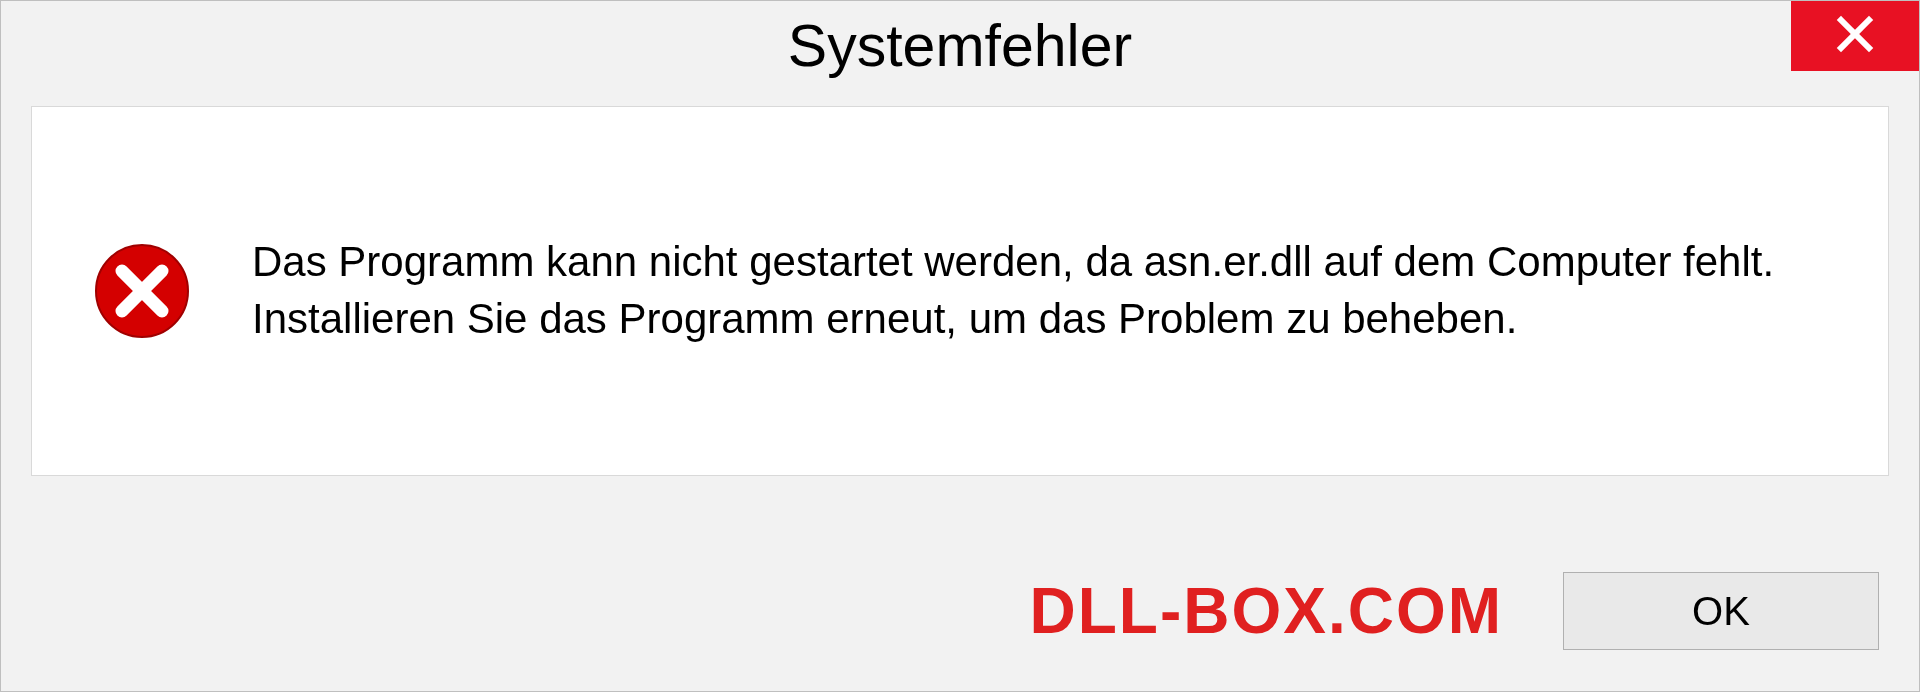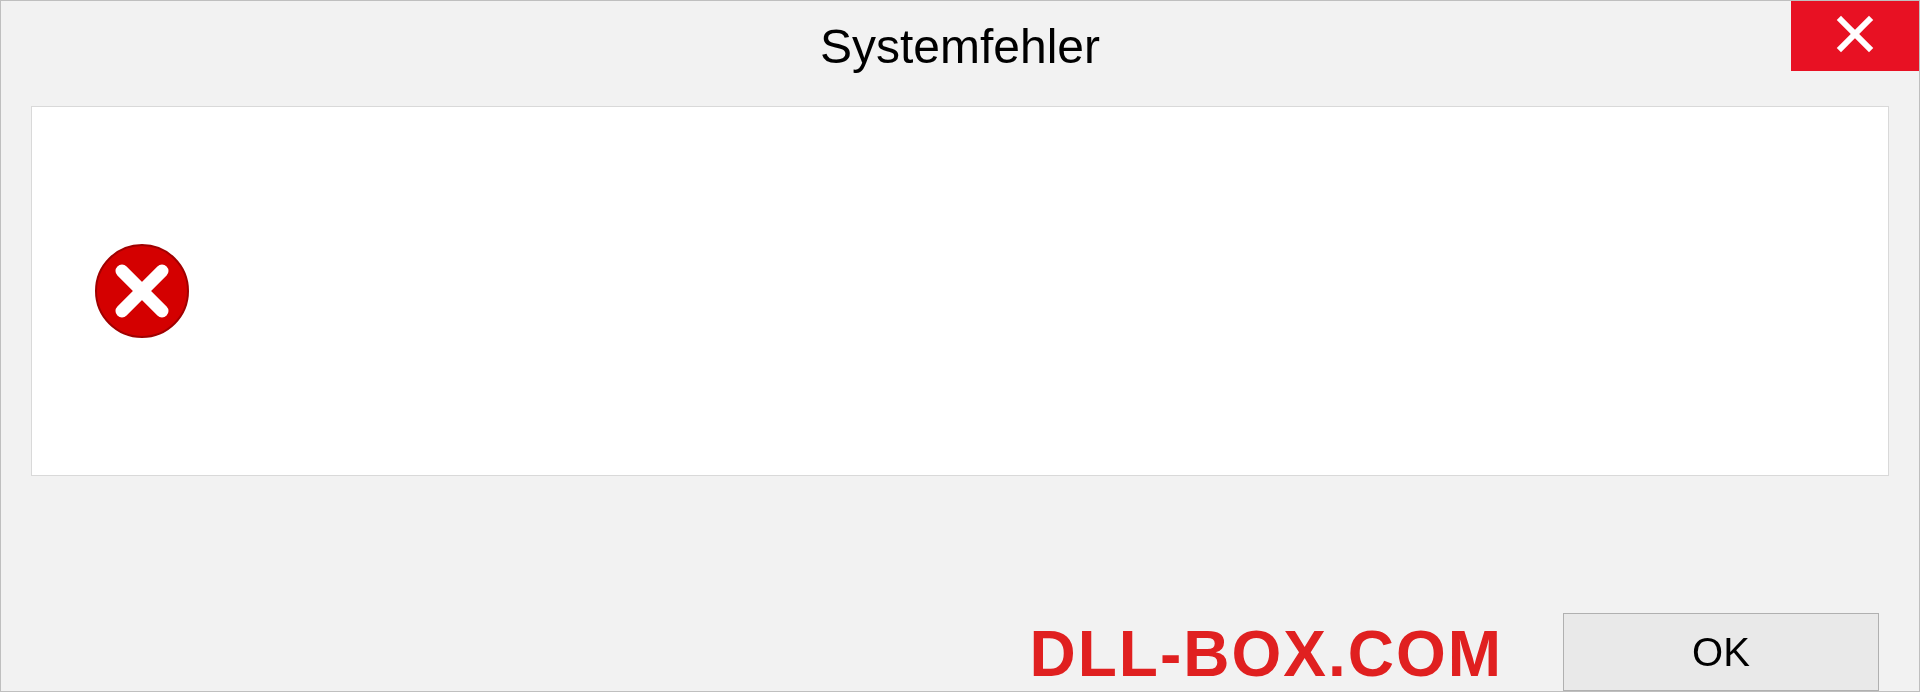--- a/index.html
+++ b/index.html
@@ -11,21 +11,21 @@
     border: 1px solid #bfbfbf;
   }
   .titlebar {
     height: 90px;
     display: flex;
     align-items: center;
     justify-content: center;
     position: relative;
   }
   .title {
-    font-size: 48px;
+    font-size: 59px;
     color: #000;
   }
   .close-btn {
     position: absolute;
     top: 0;
     right: 0;
     width: 128px;
     height: 70px;
     background: #e81123;
     display: flex;
@@ -52,21 +52,21 @@
   .message {
     font-size: 42px;
     line-height: 1.35;
     color: #000;
   }
   .footer {
     position: absolute;
     bottom: 0; left: 0; right: 0;
     height: 160px;
     display: flex;
-    align-items: flex-end;
+    align-items: center;
     justify-content: flex-end;
     padding-right: 40px;
   }
   .watermark {
     font-size: 64px;
     font-weight: 800;
     color: #e02020;
     letter-spacing: 2px;
     margin-right: 60px;
     font-family: Arial, sans-serif;
@@ -100,20 +100,21 @@
 </div>
 
 <div class="content-box">
   <div class="error-icon">
     <svg viewBox="0 0 100 100">
       <circle cx="50" cy="50" r="46" fill="#d40000" stroke="#a00000" stroke-width="2"></circle>
       <line x1="30" y1="30" x2="70" y2="70" stroke="#ffffff" stroke-width="13" stroke-linecap="round"></line>
       <line x1="70" y1="30" x2="30" y2="70" stroke="#ffffff" stroke-width="13" stroke-linecap="round"></line>
     </svg>
   </div>
+  <div class="message">Das Programm kann nicht gestartet werden, da asn.er.dll auf dem Computer fehlt. Installieren Sie das Programm erneut, um das Problem zu beheben.</div>
 </div>
 
 <div class="footer">
   <div class="watermark">DLL-BOX.COM</div>
   <div class="ok-btn">
     <span>OK</span>
   </div>
 </div>
 
 </body></html>

